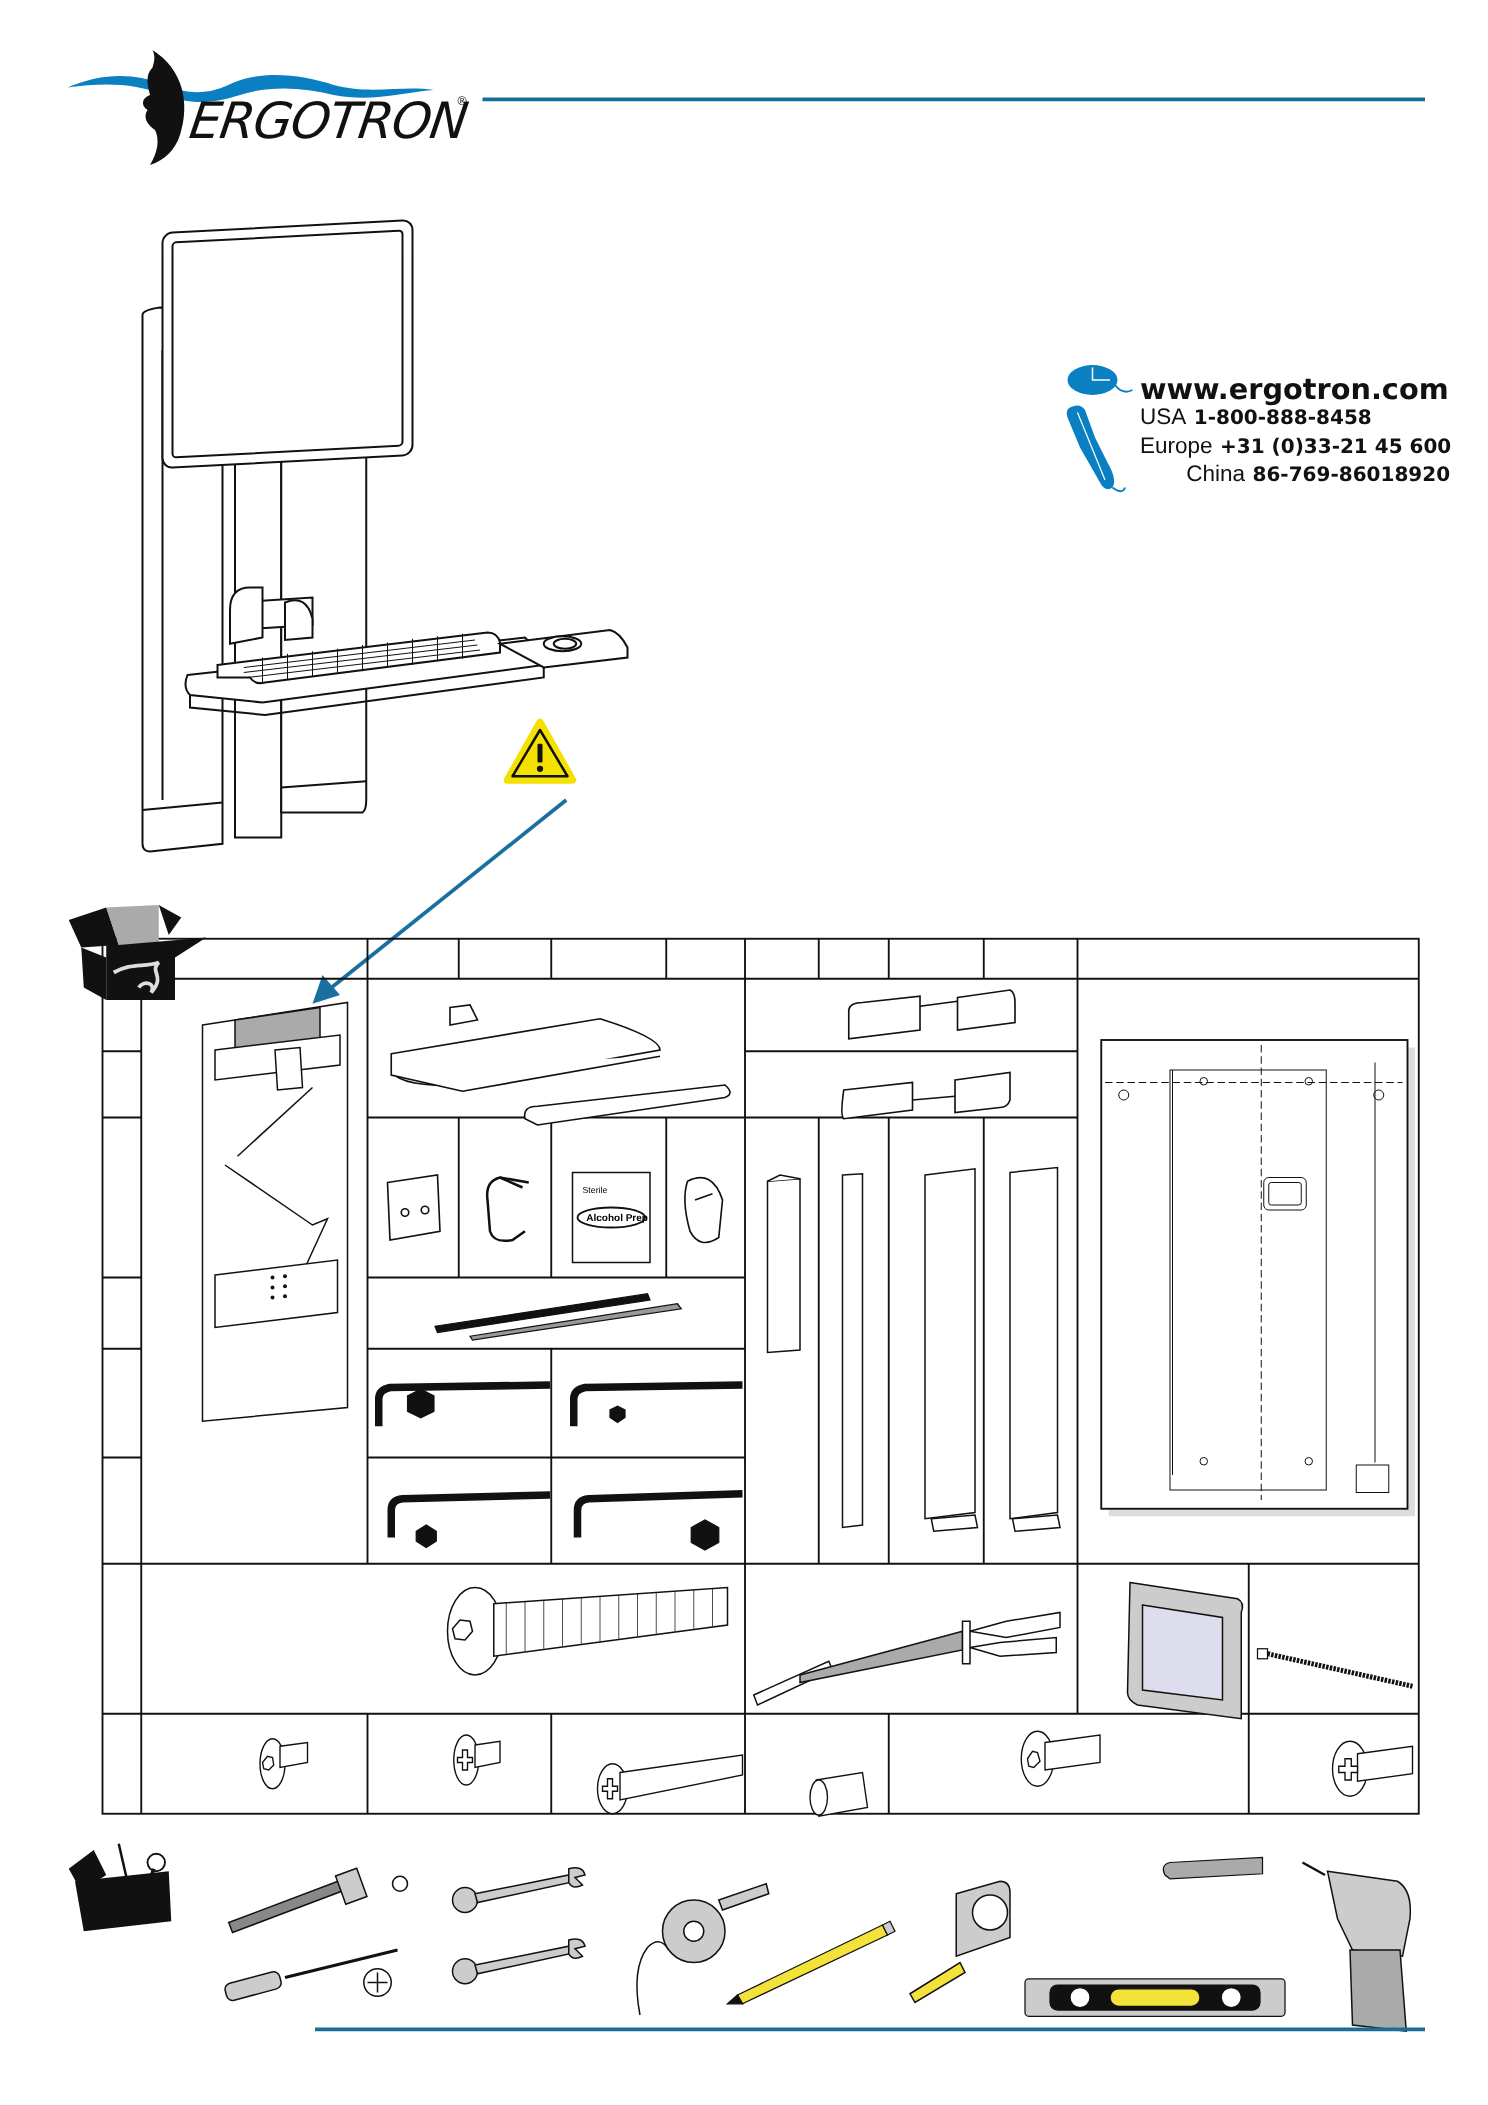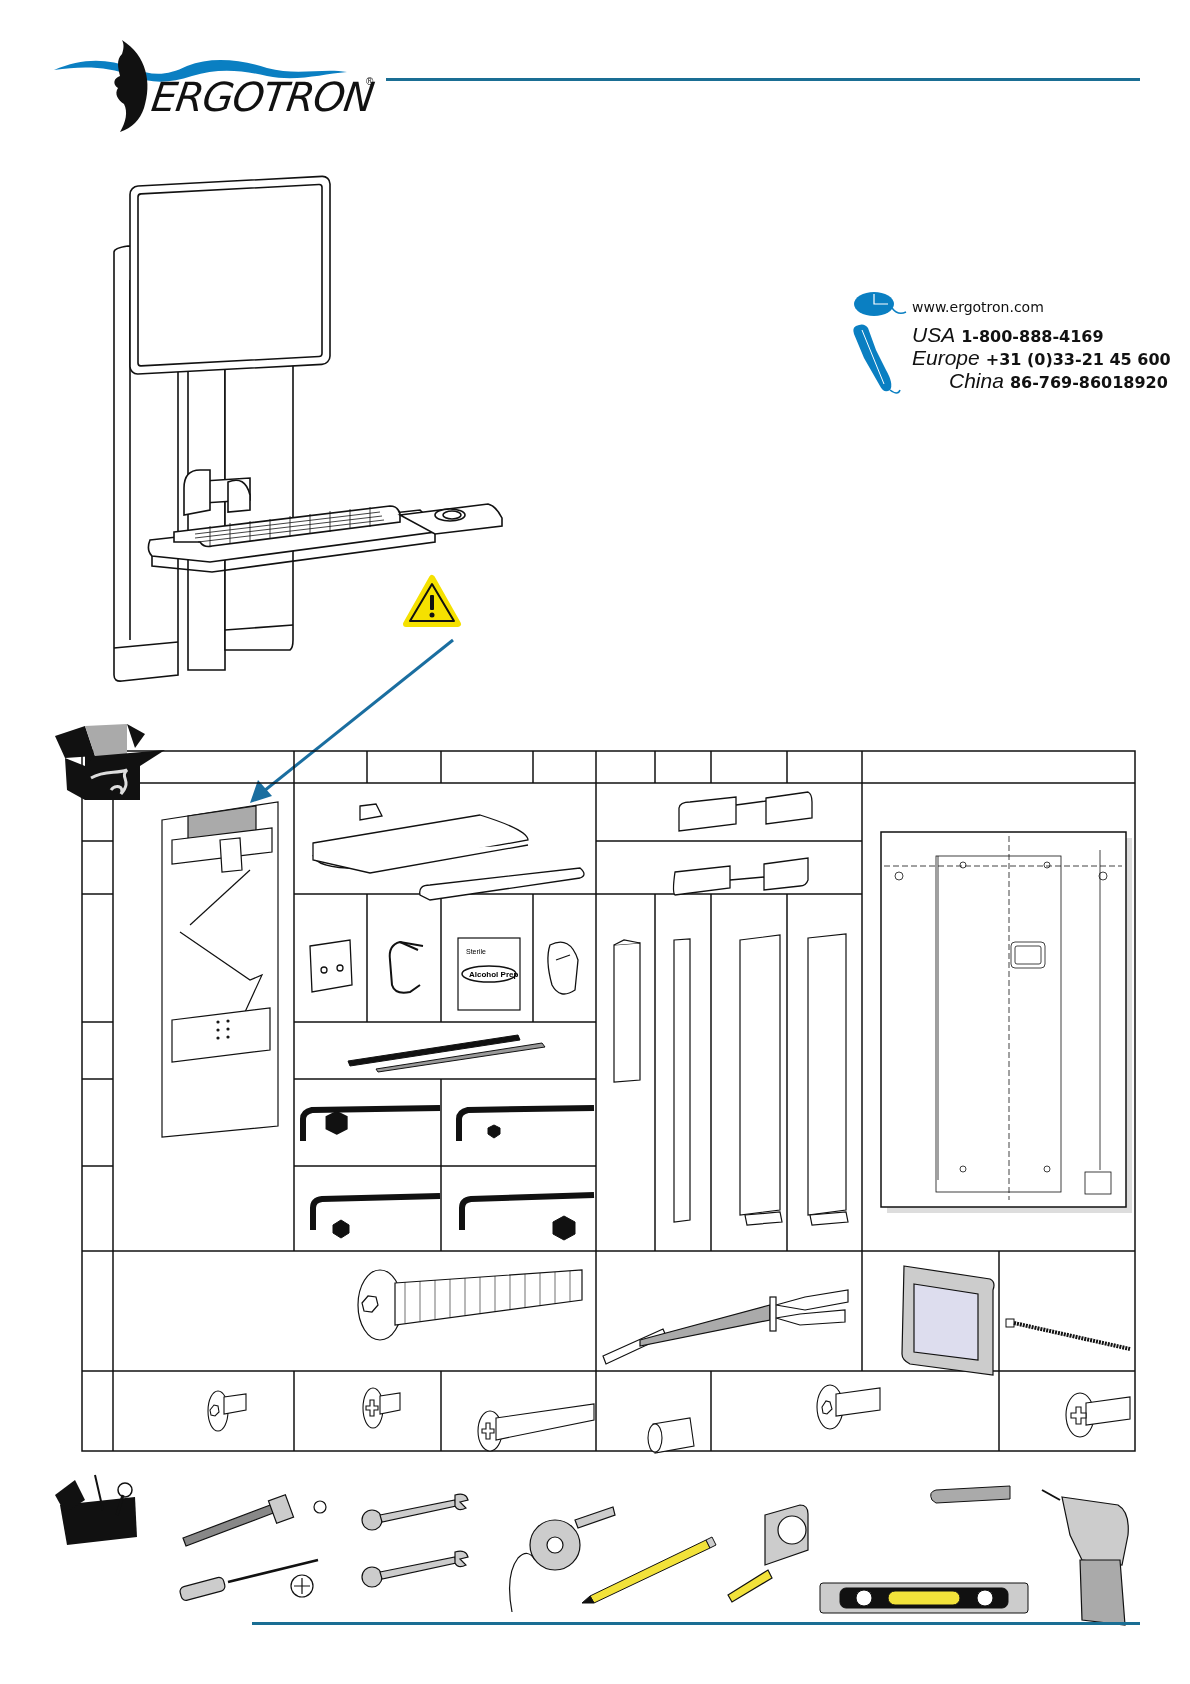--- a/index.html
+++ b/index.html
@@ -4,23 +4,23 @@
 <style>
   html, body { margin:0; padding:0; background:#fff; }
   body { width:1190px; height:1684px; position:relative; overflow:hidden; font-family:"Liberation Sans", sans-serif; color:#111; }
   .abs { position:absolute; }
   .rule { position:absolute; height:3px; background:#1a6e94; }
   #logo { left:52px; top:38px; width:330px; height:95px; }
   #logo-text { position:absolute; left:100px; top:36px; font-family:"DejaVu Sans", sans-serif; font-size:40px; font-style:italic; letter-spacing:-1px; color:#111; transform:skewX(-8deg); }
   #logo-reg { position:absolute; left:314px; top:38px; font-size:10px; }
   #contact { left:850px; top:290px; width:320px; height:110px; }
   .contact-line { position:absolute; left:62px; font-family:"DejaVu Sans", sans-serif; font-size:16px; white-space:nowrap; }
-  .contact-line .lbl { font-style:italic; font-weight:normal; margin-right:6px; font-family:"Liberation Sans", sans-serif; font-size:21px; }
+  .contact-line .lbl { font-weight:normal; margin-right:6px; font-family:"Liberation Sans", sans-serif; font-size:18px; }
   .contact-line .val { font-weight:bold; }
-  .web { font-weight:normal; font-size:14px; }
+  .web { font-weight:bold; font-size:23px; }
   #grid { left:0; top:0; width:1190px; height:1684px; pointer-events:none; }
 </style>
 </head>
 <body>
 
 <div id="logo" class="abs">
   <svg width="330" height="95" viewBox="0 0 330 95">
     <path d="M2,32 C30,20 55,20 80,30 C100,38 115,38 135,28 C160,18 190,22 215,30 C245,38 270,30 295,34 C270,36 245,44 215,38 C190,32 165,30 140,38 C118,45 100,46 80,38 C55,28 30,28 2,32 Z" fill="#0a7fc2"></path>
     <path d="M70,2 C95,18 100,45 92,70 C88,82 80,90 68,94 C74,84 76,74 72,66 C66,62 62,56 66,50 C60,46 62,40 68,38 C66,30 64,22 70,16 C72,10 72,6 70,2 Z" fill="#111"></path>
   </svg>
@@ -93,21 +93,21 @@
       <path d="M42,18 Q48,26 56,22" stroke="#0a7fc2" stroke-width="1.5" fill="none"></path>
     </g>
     <g>
       <path d="M6,36 Q14,32 18,38 L26,60 L36,80 Q44,94 40,100 Q34,104 30,96 L14,68 L4,44 Q2,38 6,36 Z" fill="#0a7fc2"></path>
       <path d="M12,40 L34,94" stroke="#fff" stroke-width="1" fill="none"></path>
       <path d="M40,100 Q48,106 50,100" stroke="#0a7fc2" stroke-width="1.5" fill="none"></path>
     </g>
   </svg>
   <div class="contact-line web" style="top:9px;">www.ergotron.com</div>
   <div class="contact-line" style="top:33px;">
-    <span class="lbl">USA</span><span class="val">1-800-888-4169</span>
+    <span class="lbl">USA</span><span class="val">1-800-888-8458</span>
   </div>
   <div class="contact-line" style="top:56px;">
     <span class="lbl">Europe</span><span class="val">+31 (0)33-21 45 600</span>
   </div>
   <div class="contact-line" style="top:79px;margin-left:37px;">
     <span class="lbl">China</span><span class="val">86-769-86018920</span>
   </div>
 </div>
 
 <svg id="grid" class="abs" width="1190" height="1684" viewBox="0 0 1190 1684">

